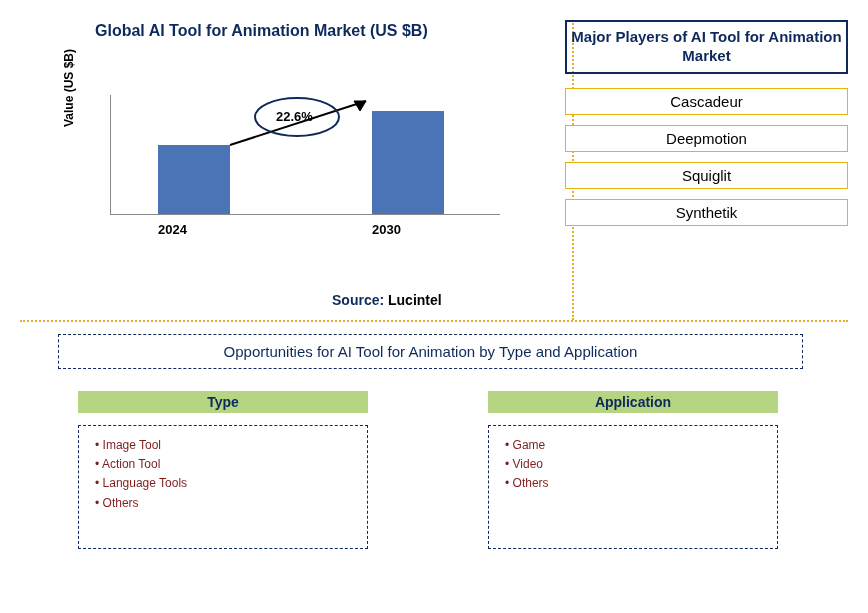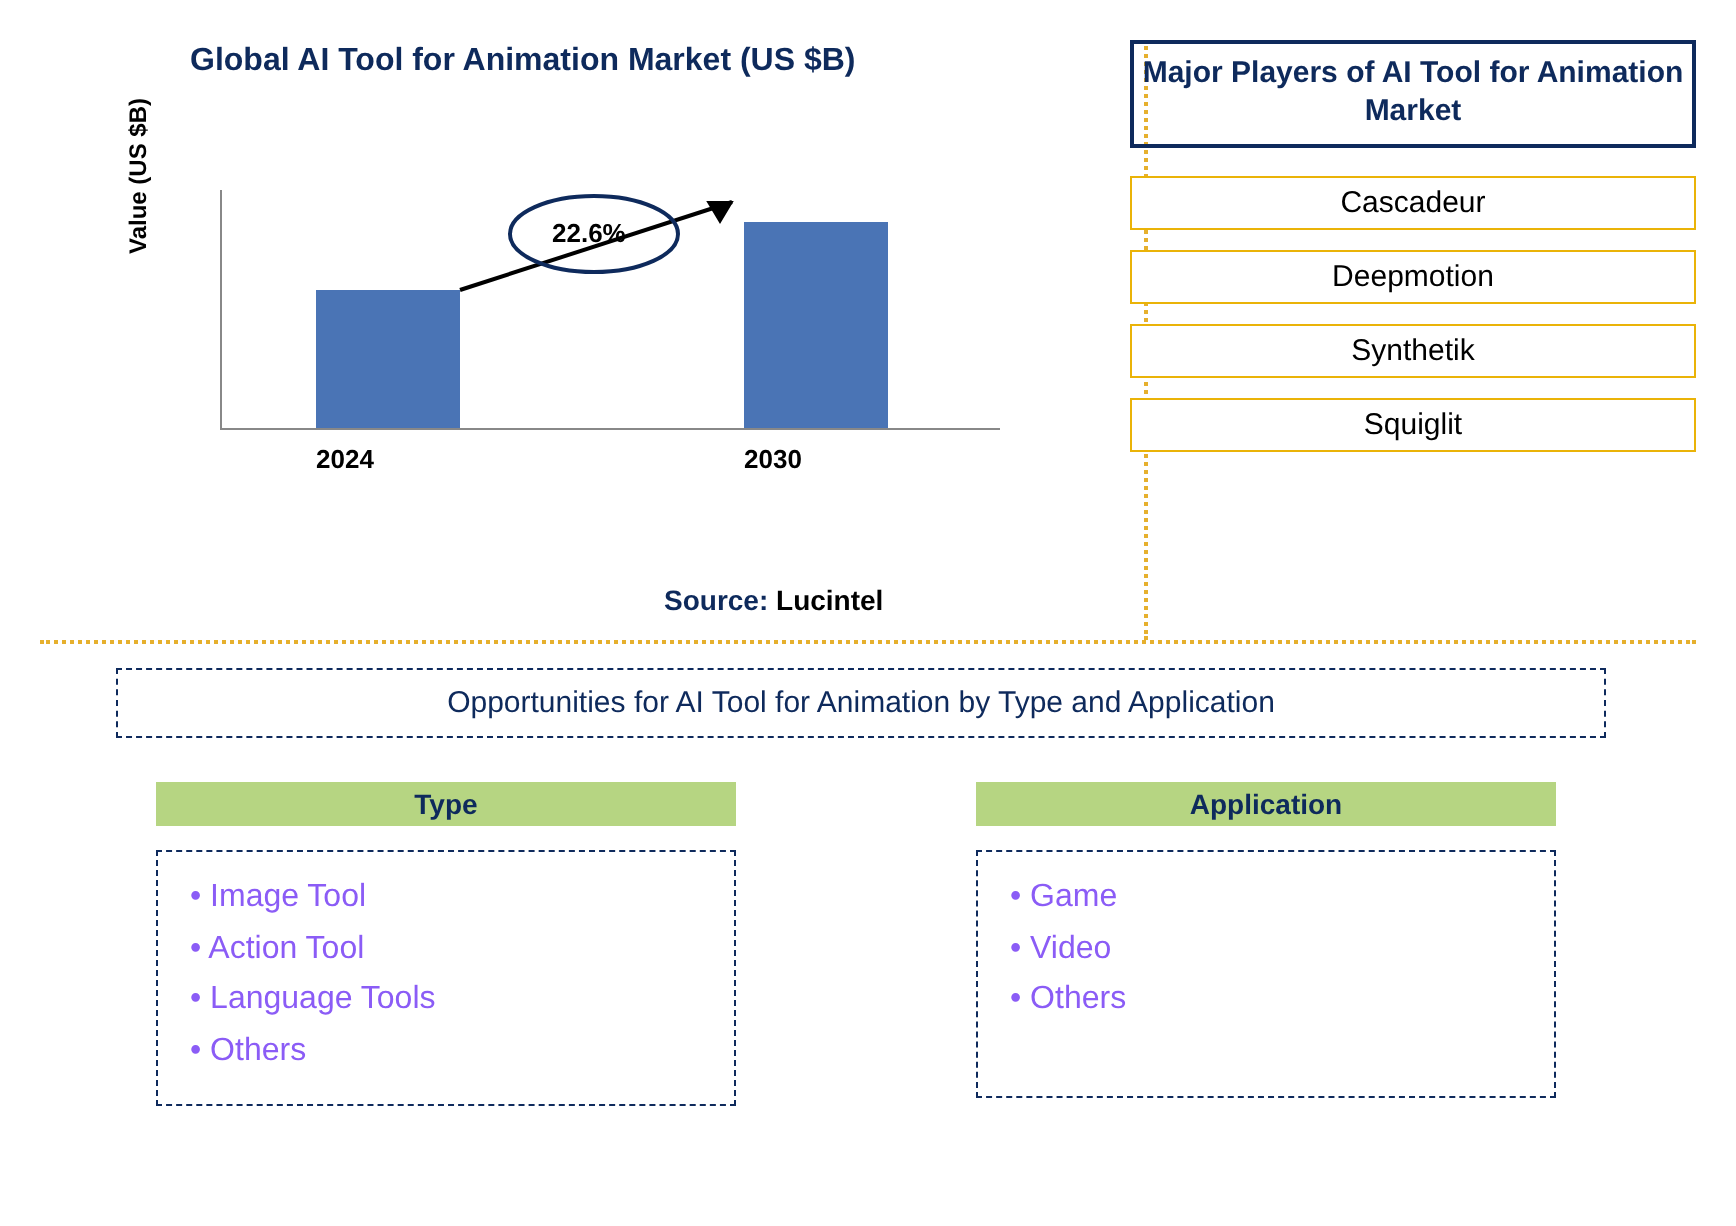--- a/index.html
+++ b/index.html
@@ -169,22 +169,22 @@
     font-size: 14px;
     padding: 3px 0;
     margin-bottom: 12px;
   }
   .list-box {
     border: 1px dashed #0e2a5c;
     padding: 10px 16px 14px 16px;
     min-height: 124px;
   }
   .list-box .item {
-    color: #8b5cf6;
-    font-size: 16px;
+    color: #7f1d1d;
+    font-size: 12px;
     line-height: 1.6;
   }
 </style>
 </head>
 <body>
 
 <div class="wrap">
   <div class="vdivider"></div>
   <div class="hdivider"></div>
 
@@ -212,22 +212,22 @@
           <ellipse cx="45" cy="22" rx="42" ry="19" fill="none" stroke="#0e2a5c" stroke-width="2"></ellipse>
         </svg>
         <div class="cagr" style="left:166px;top:34px">22.6%</div>
       </div>
     </div>
 
     <div class="players-panel">
       <div class="players-title">Major Players of AI Tool for Animation Market</div>
       <div class="player">Cascadeur</div>
       <div class="player">Deepmotion</div>
+      <div class="player">Squiglit</div>
       <div class="player">Synthetik</div>
-      <div class="player">Squiglit</div>
     </div>
   </div>
 
   <div class="source">
     <span class="label">Source:</span>
     <span>Lucintel</span>
   </div>
 
   <div class="bottom">
     <div class="opps-banner">Opportunities for AI Tool for Animation by Type and Application</div>

